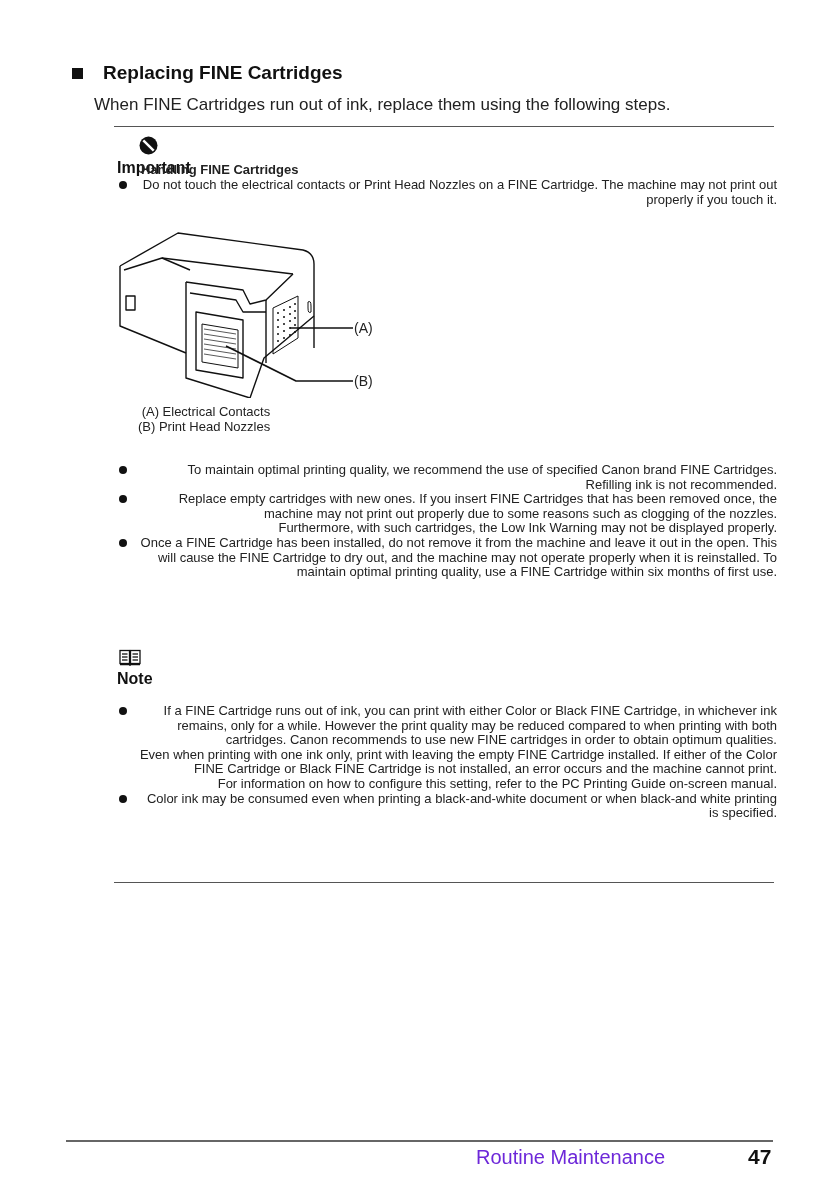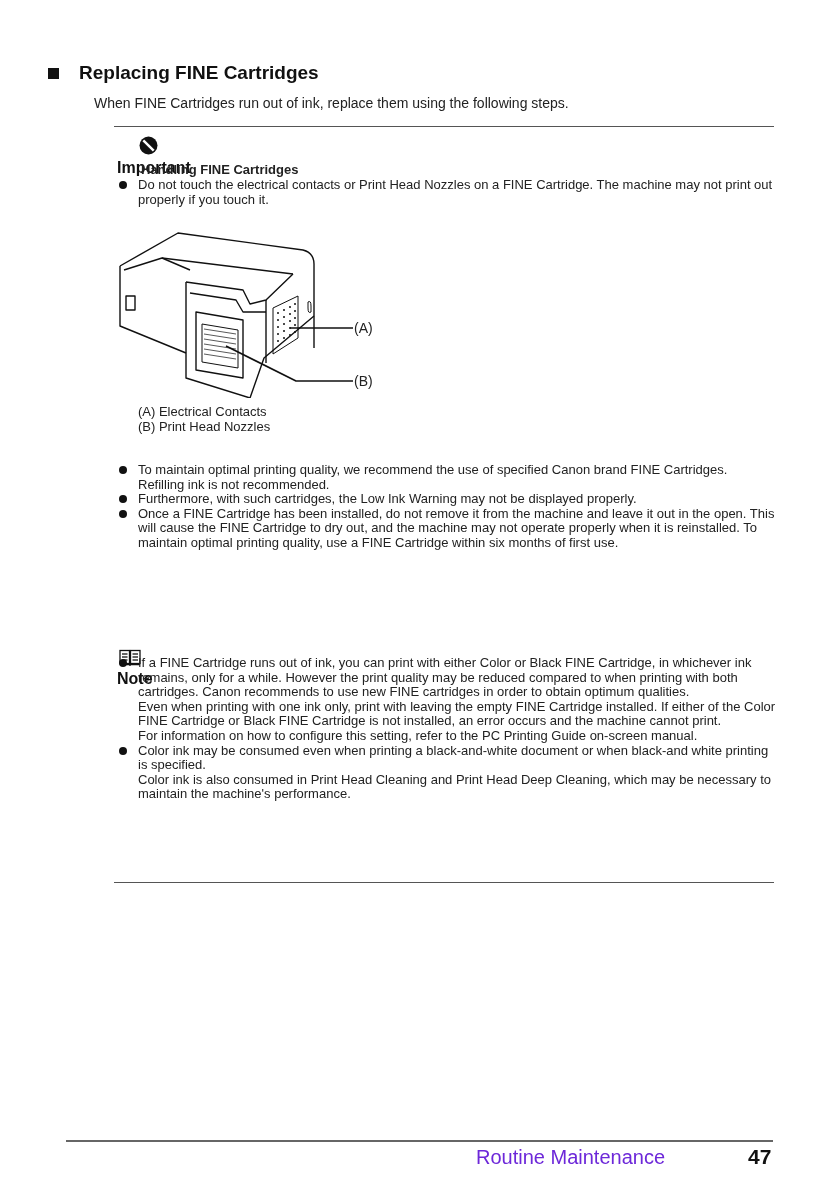--- a/index.html
+++ b/index.html
@@ -1,35 +1,35 @@
 <!DOCTYPE html>
 <html><head>
 <meta charset="utf-8">
 <style>
   html, body { margin: 0; padding: 0; background: #ffffff; }
   body { width: 838px; height: 1188px; position: relative; overflow: hidden; color: #111; font-family: "Liberation Sans", sans-serif; }
   .page { position: absolute; left: 0; top: 0; width: 838px; height: 1188px; }
 
-  .section-title { position: absolute; left: 48px; top: 62px; font-size: 19px; font-weight: bold; display: flex; align-items: center; color: #111; }
+  .section-title { position: absolute; left: 72px; top: 62px; font-size: 19px; font-weight: bold; display: flex; align-items: center; color: #111; }
   .section-title .sq { width: 11px; height: 11px; background: #111; margin-right: 20px; display: inline-block; }
-  .intro { position: absolute; left: 94px; top: 95px; font-size: 14px; color: #222; }
+  .intro { position: absolute; left: 94px; top: 95px; font-size: 17px; color: #222; }
 
   .rule { position: absolute; height: 1px; background: #555; }
   .rule.top { left: 114px; top: 126px; width: 660px; }
   .rule.bottom { left: 114px; top: 882px; width: 660px; }
   .rule.footer { left: 66px; top: 1140px; width: 707px; height: 1.5px; background: #666; }
 
   .callout-head { position: absolute; font-size: 16px; font-weight: bold; display: flex; align-items: center; color: #111; flex-direction: column; }
   .callout-head .ico { margin-right: 10px; display: inline-block; }
   .important-head { left: 117px; top: 136px; }
   .note-head { left: 117px; top: 649px; }
 
   .subhead { position: absolute; left: 117px; top: 162px; font-size: 13px; font-weight: bold; color: #222; padding-left: 24px; }
 
-  .text { font-size: 13px; line-height: 14.6px; color: #222; }
+  .text { font-size: 13px; line-height: 14.6px; color: #222; text-align: right; }
   .blk { position: absolute; left: 117px; width: 660px; }
   .item { position: relative; padding-left: 21px; }
   .item .bullet { position: absolute; left: 2px; top: 3px; width: 8px; height: 8px; border-radius: 50%; background: #111; }
   .item p { margin: 0; }
   .ital { }
 
   .figure { position: absolute; left: 118px; top: 228px; width: 270px; height: 170px; }
   .caption { position: absolute; left: 138px; top: 405px; }
 
   .footer-title { position: absolute; left: 476px; top: 1146px; font-size: 20px; color: #6d28d9; }
@@ -133,20 +133,21 @@
   </div>
 
   <div class="blk text" style="top:439px;margin-top:24px;">
     <div class="item">
       <span class="bullet"></span>
       <p>To maintain optimal printing quality, we recommend the use of specified Canon brand FINE Cartridges.</p>
       <p>Refilling ink is not recommended.</p>
     </div>
     <div class="item">
       <span class="bullet"></span>
+      <p>Replace empty cartridges with new ones. If you insert FINE Cartridges that has been removed once, the machine may not print out properly due to some reasons such as clogging of the nozzles.</p>
       <p>Furthermore, with such cartridges, the Low Ink Warning may not be displayed properly.</p>
     </div>
     <div class="item">
       <span class="bullet"></span>
       <p>Once a FINE Cartridge has been installed, do not remove it from the machine and leave it out in the open. This will cause the FINE Cartridge to dry out, and the machine may not operate properly when it is reinstalled. To maintain optimal printing quality, use a FINE Cartridge within six months of first use.</p>
     </div>
   </div>
 
   <div class="callout-head note-head">
     <span class="ico">
@@ -160,31 +161,30 @@
           <line x1="13.5" y1="5" x2="19" y2="5"></line>
             <line x1="13.5" y1="8" x2="19" y2="8"></line>
             <line x1="13.5" y1="11" x2="19" y2="11"></line>
           <path d="M1 15.5 L10.5 15.5 L11 16.5 L11.5 15.5 L21 15.5"></path>
         </g>
       </svg>
     </span>
     <span>Note</span>
   </div>
 
-  <div class="blk text" style="top:656px;">
+  <div class="blk text" style="top:704px;">
     <div class="item">
       <span class="bullet"></span>
       <p>If a FINE Cartridge runs out of ink, you can print with either Color or Black FINE Cartridge, in whichever ink remains, only for a while. However the print quality may be reduced compared to when printing with both cartridges. Canon recommends to use new FINE cartridges in order to obtain optimum qualities.</p>
       <p>Even when printing with one ink only, print with leaving the empty FINE Cartridge installed. If either of the Color FINE Cartridge or Black FINE Cartridge is not installed, an error occurs and the machine cannot print.</p>
       <p><span>For information on how to configure this setting, refer to the </span><span class="ital">PC Printing Guide</span><span> on-screen manual.</span></p>
     </div>
     <div class="item">
       <span class="bullet"></span>
       <p>Color ink may be consumed even when printing a black-and-white document or when black-and white printing is specified.</p>
-      <p>Color ink is also consumed in Print Head Cleaning and Print Head Deep Cleaning, which may be necessary to maintain the machine's performance.</p>
     </div>
   </div>
 
   <div class="rule bottom"></div>
 
   <div class="rule footer"></div>
   <div class="footer-title">Routine Maintenance</div>
   <div class="footer-page">47</div>
 
 </div>

